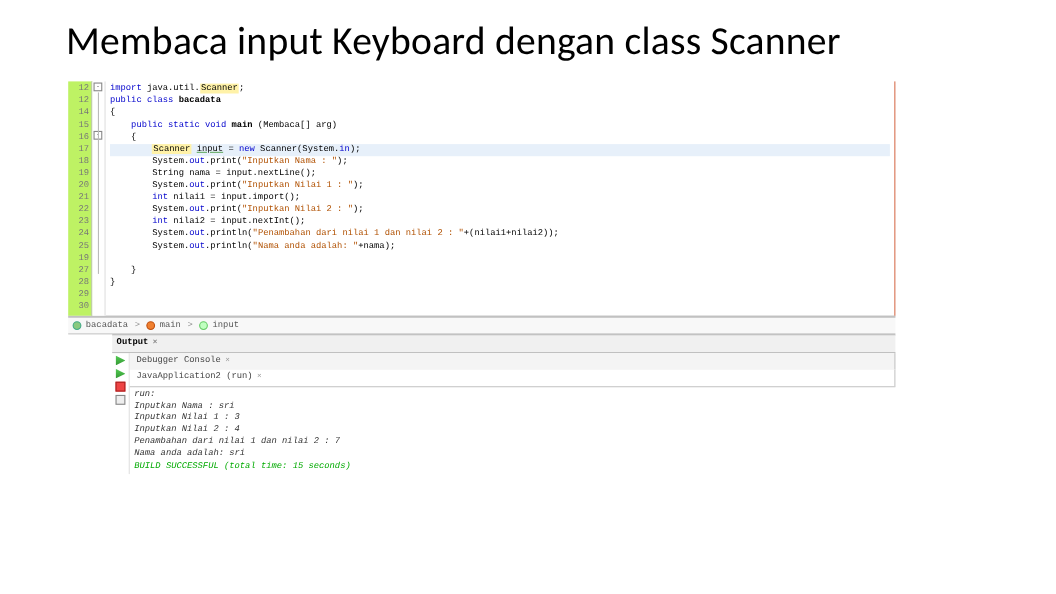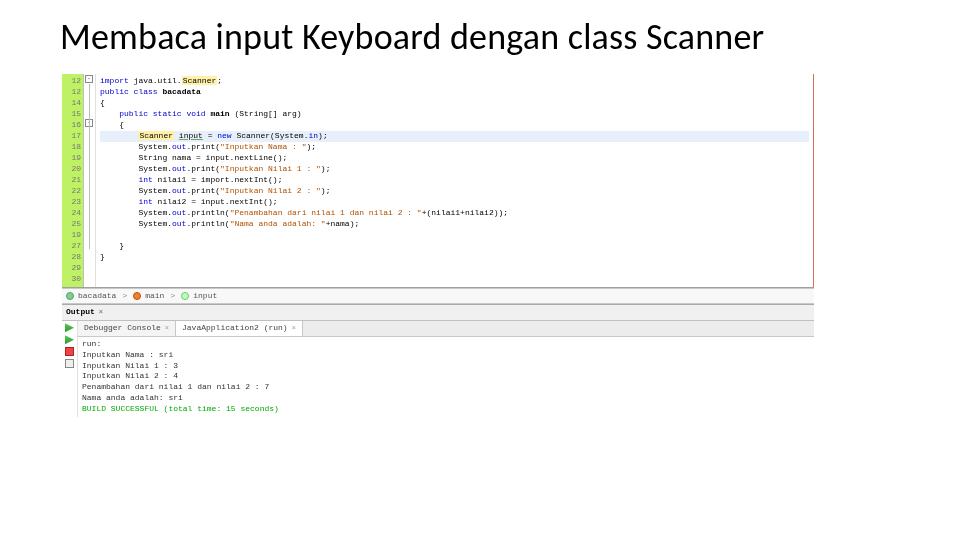--- a/index.html
+++ b/index.html
@@ -90,20 +90,21 @@
     width: 8px; height: 8px;
     border-radius: 50%;
     display: inline-block;
   }
   .bc-class { background: #8ac97f; border: 1px solid #4a8; }
   .bc-method { background: #f08030; border: 1px solid #c05010; }
   .bc-var { background: #c0ffc0; border: 1px solid #6c6; }
   .bc-sep::after { content: ">"; color: #888; margin: 0 2px; }
   .output-panel {
     border-top: 1px solid #aaa;
+    margin-left: 40px;
   }
   .out-title {
     font-weight: bold;
     font-size: 8px;
     padding: 2px 4px;
     background: #f0f0f0;
     border-bottom: 1px solid #c0c0c0;
     display: flex;
     align-items: center;
     gap: 4px;
@@ -127,40 +128,41 @@
   .oi { width: 9px; height: 9px; }
   .oi-run { background: linear-gradient(#5c5,#393); clip-path: polygon(0 0,100% 50%,0 100%); }
   .oi-run2 { background: linear-gradient(#5c5,#393); clip-path: polygon(0 0,100% 50%,0 100%); }
   .oi-stop { background: #e44; border: 1px solid #a22; }
   .oi-save { background: #eee; border: 1px solid #888; }
   .out-content { flex: 1; }
   .out-tabs {
     display: flex;
     background: #ececec;
     border-bottom: 1px solid #c8c8c8;
+    flex-direction: column;
   }
   .out-tab {
     padding: 2px 6px;
     font-size: 8px;
     border-right: 1px solid #c8c8c8;
     display: flex;
     align-items: center;
     gap: 4px;
     background: #f4f4f4;
     color: #444;
   }
   .out-tab.active { background: #fff; }
   .out-tab .tx { color: #999; font-size: 7px; }
   .out-text {
     padding: 2px 4px;
     font-size: 8px;
     line-height: 1.35;
     color: #333;
   }
-  .out-text .row { white-space: pre; }
+  .out-text .row { white-space: pre; font-style: italic; }
   .green { color: #0a0; }
 </style>
 </head>
 <body>
 
 <div class="slide-title">Membaca input Keyboard dengan class Scanner</div>
 
 <div class="ide">
   <div class="code-area">
     <div class="gutter" id="gutter">
@@ -186,27 +188,27 @@
       </div>
     <div class="fold-col">
       <div class="fold-box" style="top:1px">-</div>
       <div class="fold-box" style="top:45px">-</div>
       <div class="fold-line" style="top:10px;height:165px"></div>
     </div>
     <div class="code" id="code">
         <div class="row"><span class="kw">import </span><span>java.util.</span><span class="hl-yel">Scanner</span><span>;</span></div>
         <div class="row"><span class="kw">public class </span><span class="id">bacadata</span></div>
         <div class="row"><span>{</span></div>
-        <div class="row"><span>    </span><span class="kw">public static void </span><span class="id">main</span><span> (String[] arg)</span></div>
+        <div class="row"><span>    </span><span class="kw">public static void </span><span class="id">main</span><span> (Membaca[] arg)</span></div>
         <div class="row"><span>    {</span></div>
         <div class="row hl-row"><span>        </span><span class="hl-yel">Scanner</span><span> </span><span class="hl-grn">input</span><span> = </span><span class="kw">new</span><span> Scanner(System.</span><span class="kw">in</span><span>);</span></div>
         <div class="row"><span>        System.</span><span class="kw">out</span><span>.print(</span><span class="lit">"Inputkan Nama : "</span><span>);</span></div>
         <div class="row"><span>        String nama = input.nextLine();</span></div>
         <div class="row"><span>        System.</span><span class="kw">out</span><span>.print(</span><span class="lit">"Inputkan Nilai 1 : "</span><span>);</span></div>
-        <div class="row"><span>        </span><span class="kw">int</span><span> nilai1 = import.nextInt();</span></div>
+        <div class="row"><span>        </span><span class="kw">int</span><span> nilai1 = input.import();</span></div>
         <div class="row"><span>        System.</span><span class="kw">out</span><span>.print(</span><span class="lit">"Inputkan Nilai 2 : "</span><span>);</span></div>
         <div class="row"><span>        </span><span class="kw">int</span><span> nilai2 = input.nextInt();</span></div>
         <div class="row"><span>        System.</span><span class="kw">out</span><span>.println(</span><span class="lit">"Penambahan dari nilai 1 dan nilai 2 : "</span><span>+(nilai1+nilai2));</span></div>
         <div class="row"><span>        System.</span><span class="kw">out</span><span>.println(</span><span class="lit">"Nama anda adalah: "</span><span>+nama);</span></div>
         <div class="row"><span></span></div>
         <div class="row"><span>    }</span></div>
         <div class="row"><span>}</span></div>
         <div class="row"><span></span></div>
         <div class="row"><span></span></div>
       </div>

